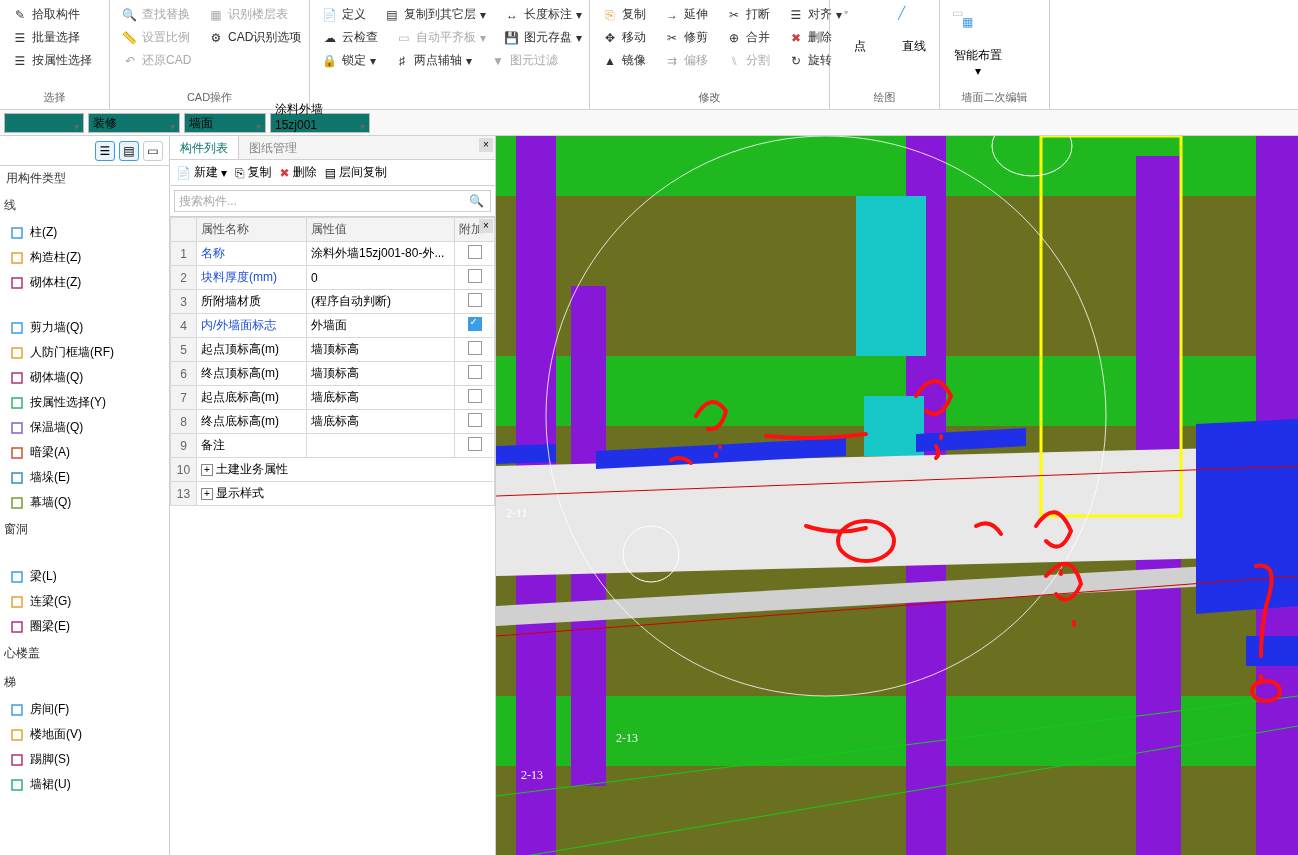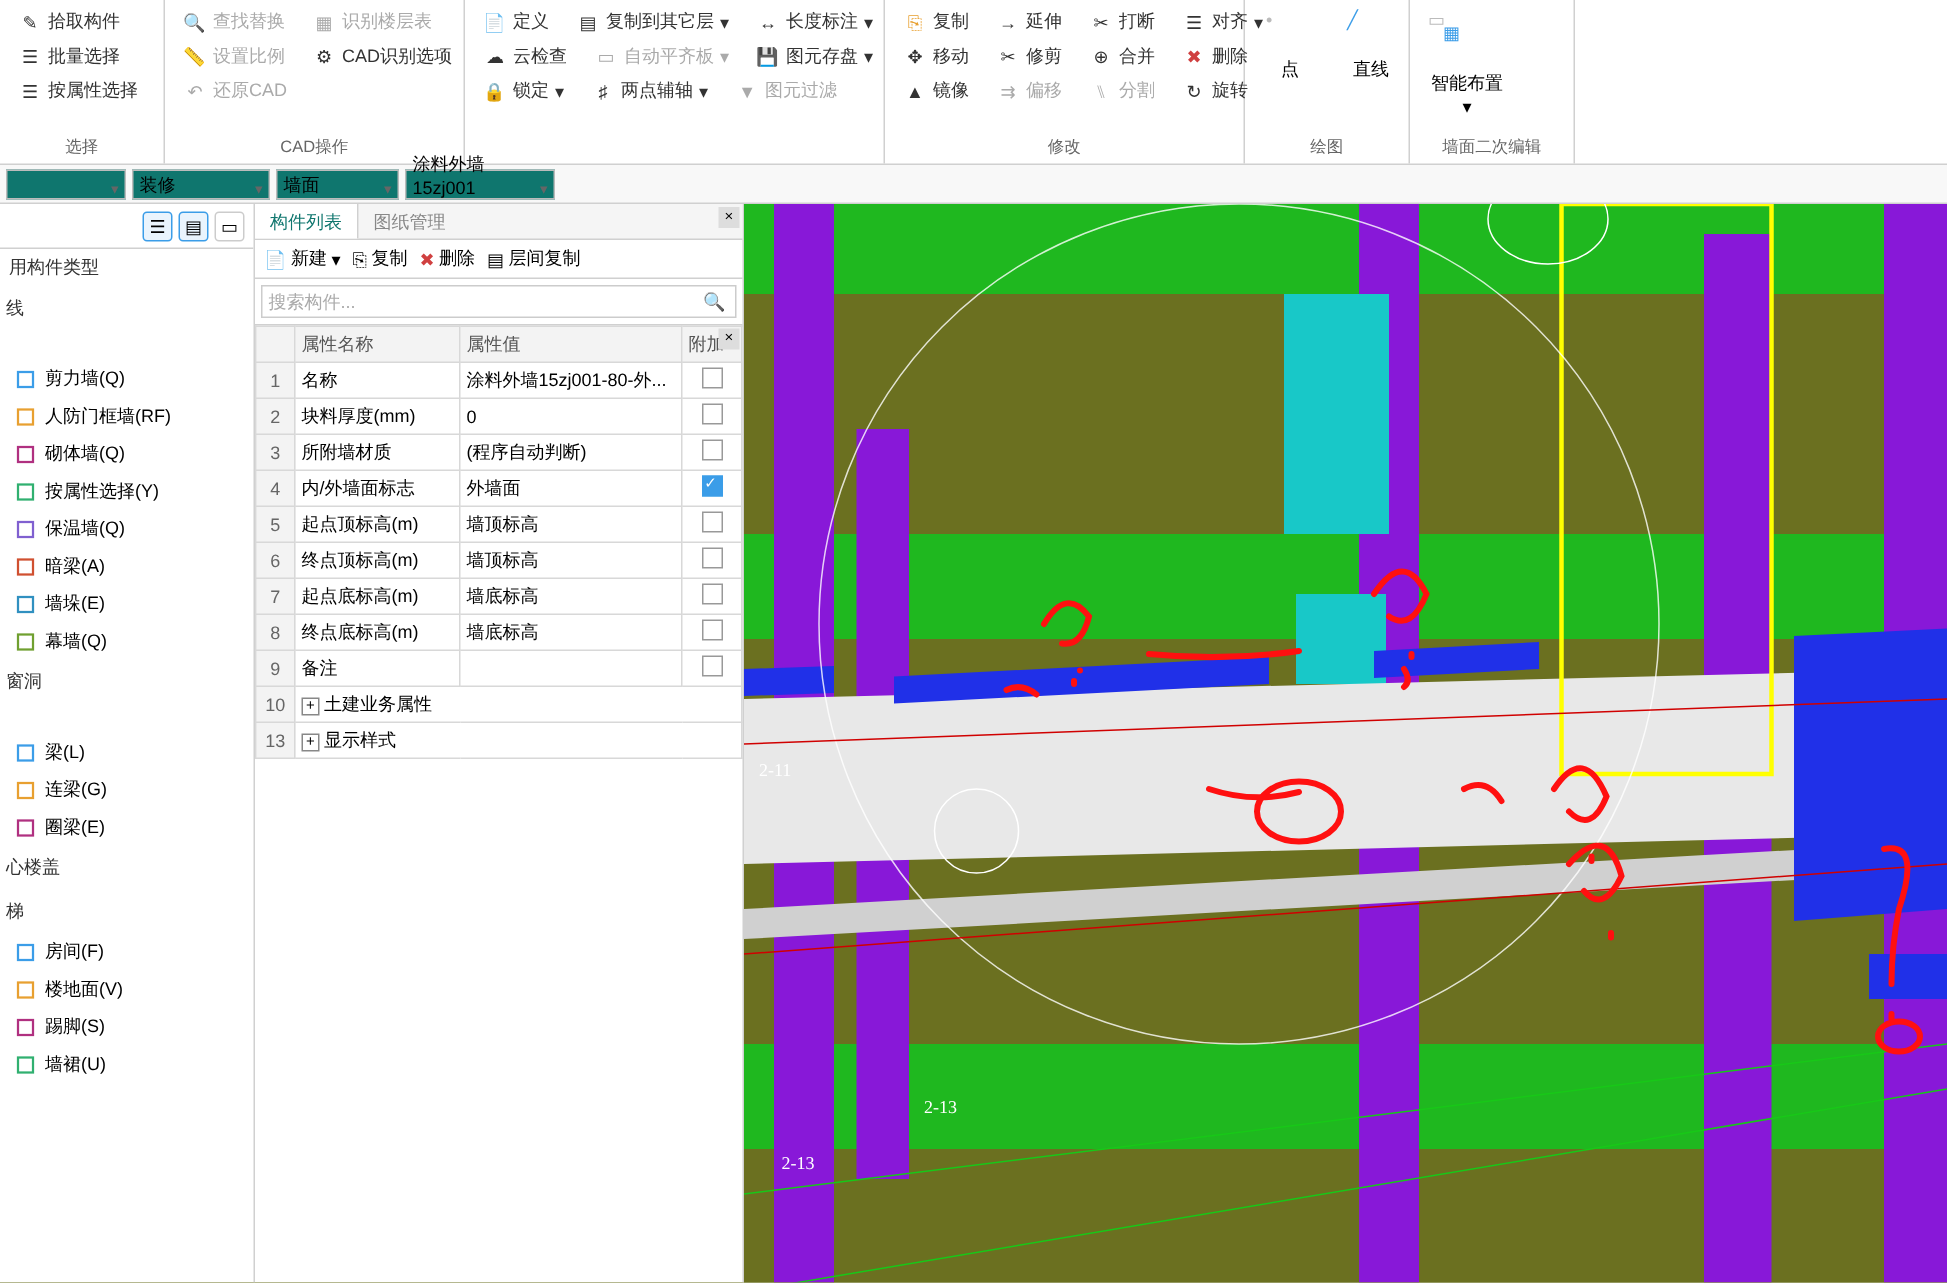--- a/index.html
+++ b/index.html
@@ -34,21 +34,21 @@
 .comp-tree{flex:0 0 auto;padding:4px 0;overflow:auto;height:320px;}
 .ct-node{padding:3px 4px 3px 20px;}
 .ct-node.sel{background:#cfe6f7;padding-left:28px;}
 .close-x{position:absolute;right:2px;top:2px;width:14px;height:14px;background:#ddd;font-size:10px;text-align:center;line-height:14px;cursor:pointer;}
 .prop-panel{flex:1;display:flex;flex-direction:column;border-top:1px solid #d0d0d0;position:relative;}
 .prop-table{width:100%;border-collapse:collapse;}
 .prop-table th,.prop-table td{border:1px solid #d8d8d8;padding:3px 4px;text-align:left;font-weight:normal;height:22px;}
 .prop-table th{background:#f3f3f3;color:#555;}
 .prop-table td.num{background:#f3f3f3;text-align:center;width:26px;color:#666;}
 .prop-table td.pname{width:110px;}
-.blue{color:#000000;}
+.blue{color:#1d4ed8;}
 .chk{width:14px;height:14px;border:1px solid #999;display:inline-block;}
 .chk.on{background:#3b9de8;border-color:#3b9de8;position:relative;}
 .chk.on::after{content:"✓";color:#fff;font-size:10px;position:absolute;left:1px;top:-2px;}
 .viewport{flex:1;background:#687020;position:relative;overflow:hidden;}
 .viewport svg{position:absolute;top:0;left:0;}
 .vlabel{position:absolute;color:#fff;font-size:12px;font-family:serif;}
 .ribbon-big{display:flex;flex-direction:column;align-items:center;padding:2px 6px;cursor:pointer;}
 .ribbon-big .bico{width:32px;height:32px;}
 .mid-wrap{position:relative;}
 .expand-box{display:inline-block;width:12px;height:12px;border:1px solid #888;text-align:center;line-height:10px;font-size:10px;margin-right:3px;}
@@ -233,20 +233,40 @@
 <div class="container">
 
   <div class="left-tree">
     <div class="tree-toolbar">
       <div class="tb-ico">☰</div>
       <div class="tb-ico">▤</div>
       <div class="tb-ico" style="border-color:#ccc;background:#fff">▭</div>
     </div>
     <div class="tree-header">用构件类型</div>
     <div class="sec-header">线</div>
+    <div id="wall-items">
+        <div class="tree-node">
+          <svg class="n-ico" viewBox="0 0 14 14">
+            <rect x="2" y="2" width="10" height="10" fill="none" stroke="#3b9de8" stroke-width="1.5"></rect>
+          </svg>
+          <span>柱(Z)</span>
+        </div>
+        <div class="tree-node">
+          <svg class="n-ico" viewBox="0 0 14 14">
+            <rect x="2" y="2" width="10" height="10" fill="none" stroke="#e8a030" stroke-width="1.5"></rect>
+          </svg>
+          <span>构造柱(Z)</span>
+        </div>
+        <div class="tree-node">
+          <svg class="n-ico" viewBox="0 0 14 14">
+            <rect x="2" y="2" width="10" height="10" fill="none" stroke="#b03080" stroke-width="1.5"></rect>
+          </svg>
+          <span>砌体柱(Z)</span>
+        </div>
+      </div>
     <div style="height:20px"></div>
     <div id="q-items">
         <div class="tree-node">
           <svg class="n-ico" viewBox="0 0 14 14">
             <rect x="2" y="2" width="10" height="10" fill="none" stroke="#3b9de8" stroke-width="1.5"></rect>
           </svg>
           <span>剪力墙(Q)</span>
         </div>
         <div class="tree-node">
           <svg class="n-ico" viewBox="0 0 14 14">

